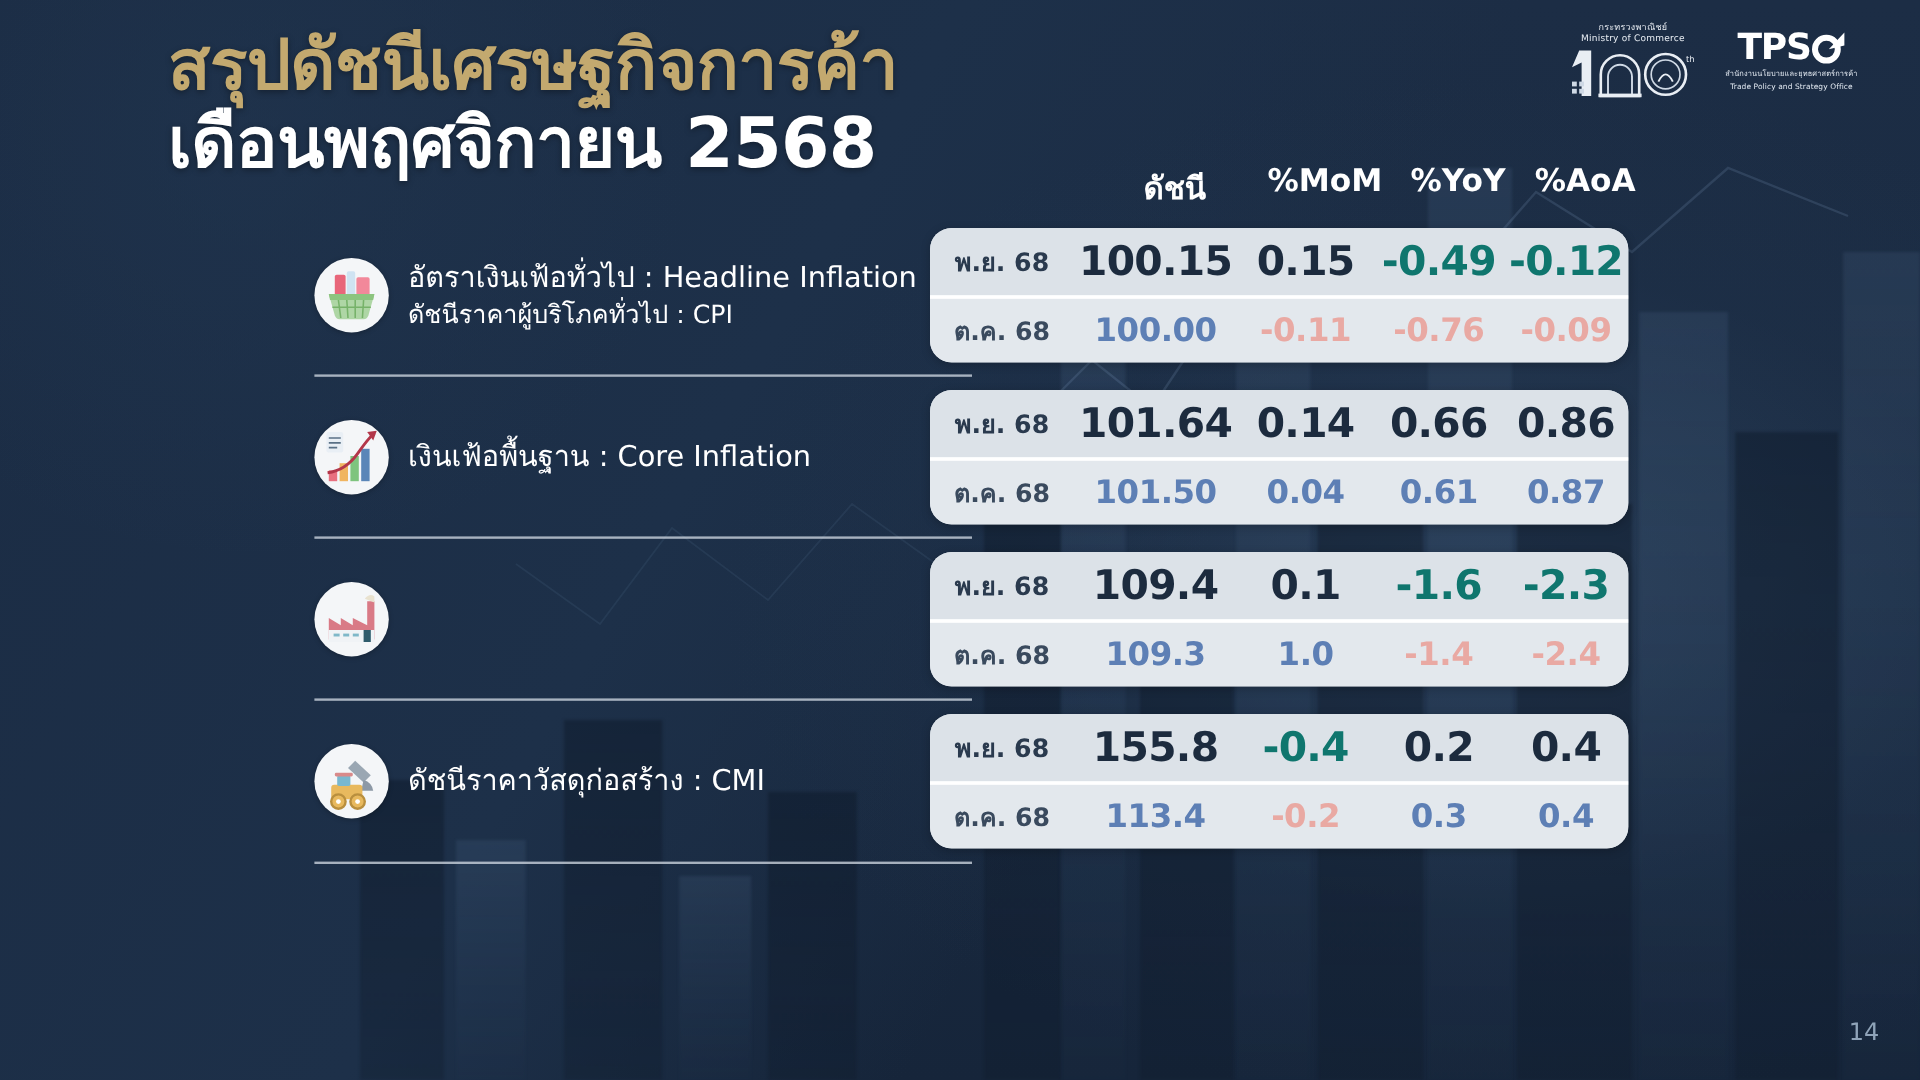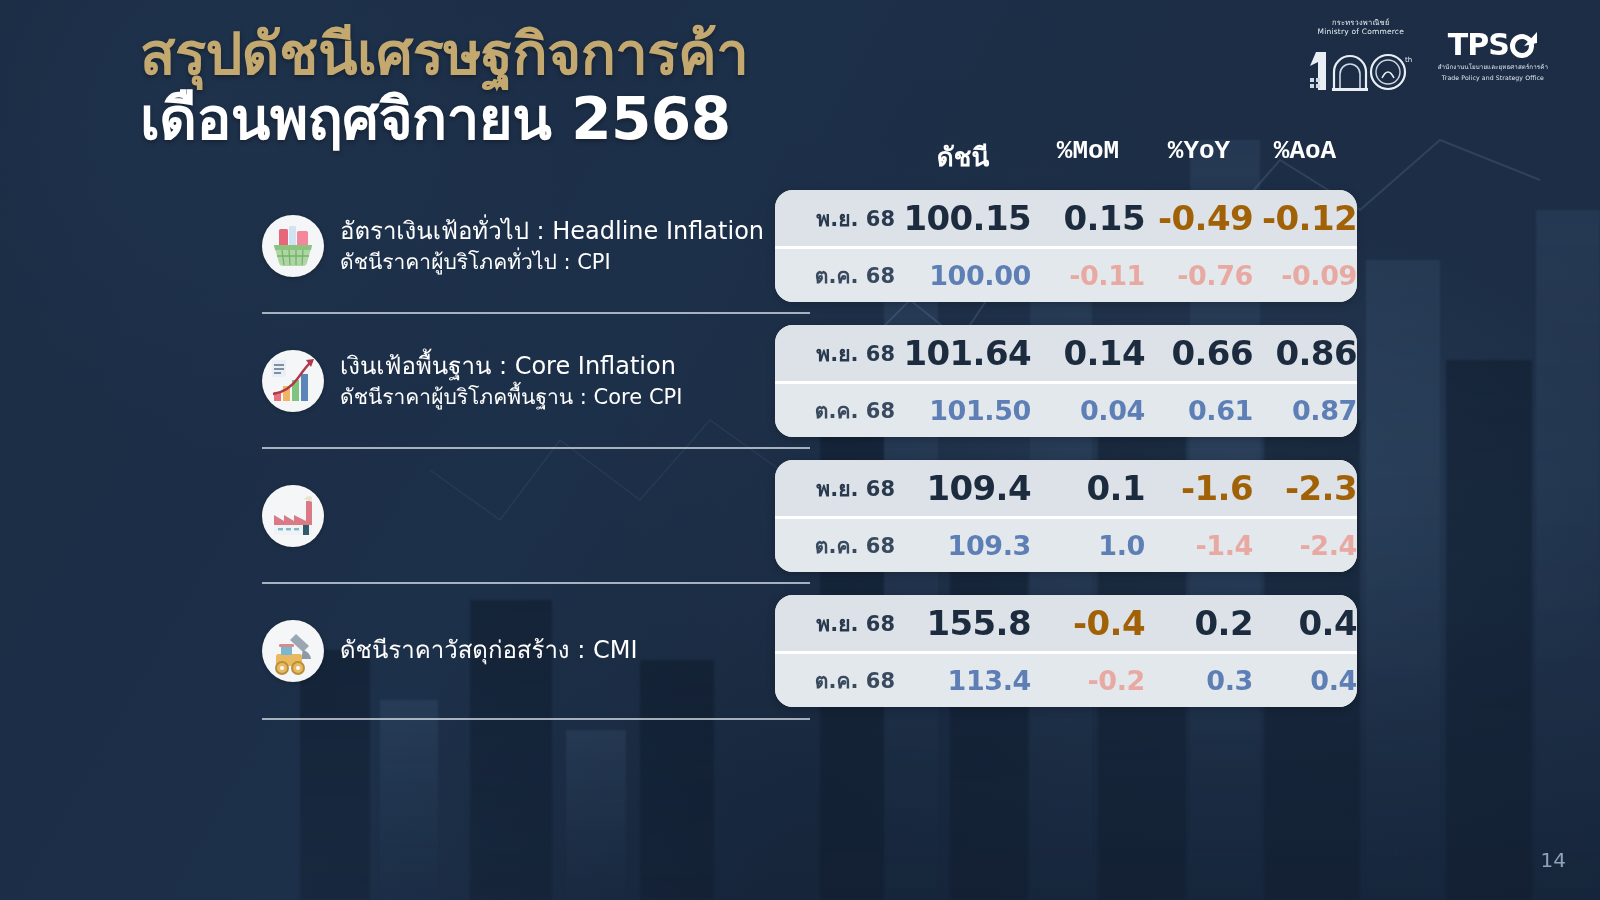--- a/index.html
+++ b/index.html
@@ -52,29 +52,29 @@
   .title-2 {
     font-size: 58px; font-weight: bold; color: #ffffff;
     letter-spacing: -0.5px; line-height: 1.12;
     text-shadow: 0 2px 5px rgba(0,0,0,0.35);
   }
 
   
   .logos { position: absolute; right: 52px; top: 18px; display: flex; align-items: center; gap: 22px; }
   .logo-moc { display: flex; flex-direction: column; align-items: center; }
   .logo-moc-cap { font-size: 7.5px; color: #e9eef4; line-height: 1.25; text-align: center; letter-spacing: .2px; }
-  .logo-105 { display: flex; align-items: flex-end; gap: 1px; margin-top: 11px; }
+  .logo-105 { display: flex; align-items: flex-end; gap: 1px; margin-top: 1px; }
   .tpso { display: flex; flex-direction: column; align-items: center; justify-content: space-between; }
   .tpso-word { font-size: 30px; font-weight: bold; color: #ffffff; letter-spacing: -1px; line-height: 1; display: flex; align-items: center; }
   .tpso-sub { font-size: 6.2px; color: #e3eaf2; line-height: 1.35; text-align: center; margin-top: 3px; letter-spacing: .1px; }
 
   
   .col-heads {
-    position: absolute; top: 136px; left: 775px; width: 582px;
-    display: flex; color: #ffffff; font-size: 26px; font-weight: bold; font-family: Liberation Mono, monospace;
+    position: absolute; top: 136px; left: 791px; width: 582px;
+    display: flex; color: #ffffff; font-size: 26px; font-weight: bold;
   }
   .ch { text-align: center; }
   .ch.c0 { width: 120px; }
   .ch.c1 { width: 136px; }
   .ch.c2 { width: 114px; }
   .ch.c3 { width: 108px; }
   .ch.c4 { width: 104px; }
 
   
   .rows { position: absolute; left: 0; top: 178px; width: 1600px; }
@@ -100,31 +100,31 @@
 
   .panel {
     position: absolute; left: 775px; top: 12px; width: 582px; height: 112px;
     background: #dde3e9; border-radius: 18px;
     box-shadow: 0 2px 8px rgba(0,0,0,0.22);
     overflow: hidden;
   }
   .prow { display: flex; align-items: center; height: 56px; }
   .prow.top { background: #dce2e8; }
   .prow.bot { background: #e3e8ed; border-top: 3px solid #ffffff; height: 56px; }
-  .cell { text-align: right; }
+  .cell { text-align: center; }
   .cell.c0 { width: 120px; }
   .cell.c1 { width: 136px; }
   .cell.c2 { width: 114px; }
   .cell.c3 { width: 108px; }
   .cell.c4 { width: 104px; }
 
   .month { font-size: 21px; font-weight: bold; color: #2a3a4e; }
   .month.dim { color: #3a4a5e; }
   .v-cur { font-size: 34px; font-weight: bold; color: #1c2b3e; letter-spacing: -0.6px; }
-  .v-cur.neg { color: #a16207; }
+  .v-cur.neg { color: #0f766e; }
   .v-prev { font-size: 27px; font-weight: bold; color: #5d7fb5; letter-spacing: -0.4px; }
   .v-prev.neg { color: #e9a9a3; }
 
   .page-num {
     position: absolute; right: 34px; bottom: 28px;
     font-size: 20px; color: #8fa3b8;
   }
 
   
   .bottom-rule {
@@ -264,21 +264,20 @@
             <rect x="12" y="42" width="7" height="9" fill="#e8707f"></rect>
             <rect x="21" y="36" width="7" height="15" fill="#f0b560"></rect>
             <rect x="30" y="30" width="7" height="21" fill="#7ec47e"></rect>
             <rect x="39" y="24" width="7" height="27" fill="#5a86b8"></rect>
             <path d="M11 44 Q26 42 36 28 T50 11" fill="none" stroke="#b3374a" stroke-width="2.4"></path>
             <path d="M44 10 L52 9 L49 17 Z" fill="#b3374a"></path>
           </svg>
         </div>
         <div class="labels">
           <div class="lab-main">เงินเฟ้อพื้นฐาน : Core Inflation</div>
-          <div class="lab-sub">ดัชนีราคาผู้บริโภคพื้นฐาน : Core CPI</div>
         </div>
       </div>
       <div class="panel">
         <div class="prow top">
           <div class="cell c0 month">พ.ย. 68</div>
           <div class="cell c1 v-cur">101.64</div>
           <div class="cell c2 v-cur">0.14</div>
           <div class="cell c3 v-cur">0.66</div>
           <div class="cell c4 v-cur">0.86</div>
         </div>

